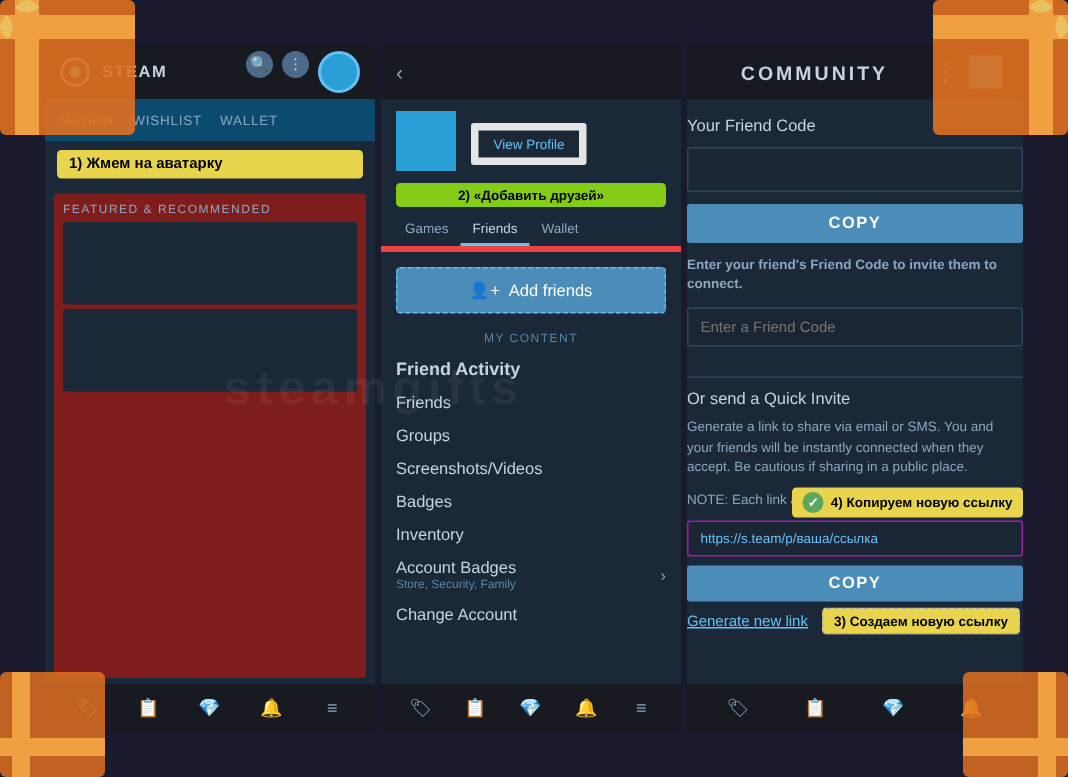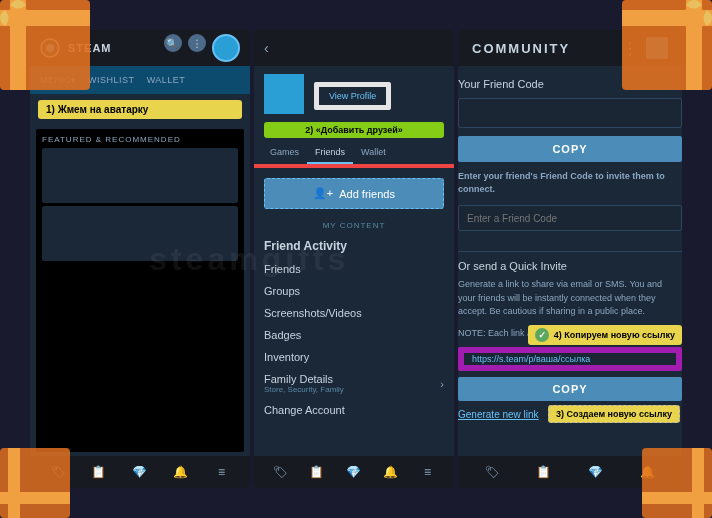--- a/index.html
+++ b/index.html
@@ -106,21 +106,21 @@
       font-size: 10px;
       padding: 4px 8px;
       border-radius: 3px;
       margin: 6px 8px;
       font-weight: bold;
       position: relative;
     }
 
     .left-content {
       flex: 1;
-      background: #000000;
+      background: #7f1d1d;
       margin: 4px 6px;
       border-radius: 2px;
     }
 
     .featured-label {
       color: #8ba7c0;
       font-size: 8px;
       letter-spacing: 1px;
       padding: 6px 6px 4px;
     }
@@ -316,21 +316,21 @@
       padding: 0 14px;
       gap: 8px;
     }
 
     .community-title {
       color: #c6d4df;
       font-size: 13px;
       font-weight: bold;
       letter-spacing: 2px;
       flex: 1;
-      text-align: left;
+      text-align: center;
     }
 
     .community-dots {
       color: #8ba7c0;
       font-size: 16px;
       cursor: pointer;
     }
 
     .community-avatar {
       width: 22px;
@@ -432,21 +432,21 @@
       border-radius: 3px;
       font-weight: bold;
       position: absolute;
       right: 0;
       top: -2px;
       white-space: nowrap;
     }
 
     .link-url {
       background: #1a2634;
-      border: 6px solid #a21caf;
+      border: 1px solid #a21caf;
       color: #67c1f5;
       font-size: 9px;
       padding: 5px 8px;
       width: 100%;
       border-radius: 2px;
       height: 24px;
       margin-bottom: 6px;
     }
 
     .copy-btn-blue {
@@ -630,21 +630,21 @@
     <div class="my-content-label">MY CONTENT</div>
     <div class="content-list">
       <div class="content-item bold">Friend Activity</div>
       <div class="content-item">Friends</div>
       <div class="content-item">Groups</div>
       <div class="content-item">Screenshots/Videos</div>
       <div class="content-item">Badges</div>
       <div class="content-item">Inventory</div>
       <div class="content-item has-arrow">
         <div>
-          <div style="color:#c6d4df;font-size:11px;">Family Details</div>
+          <div style="color:#c6d4df;font-size:11px;">Account Badges</div>
           <div style="color:#5888a4;font-size:8px;">Store, Security, Family</div>
         </div>
         <span style="color:#8ba7c0;">›</span>
       </div>
       <div class="content-item">Change Account</div>
     </div>
     <div class="middle-bottom-bar">
       <span class="bottom-icon">🏷</span>
       <span class="bottom-icon">📋</span>
       <span class="bottom-icon">💎</span>

